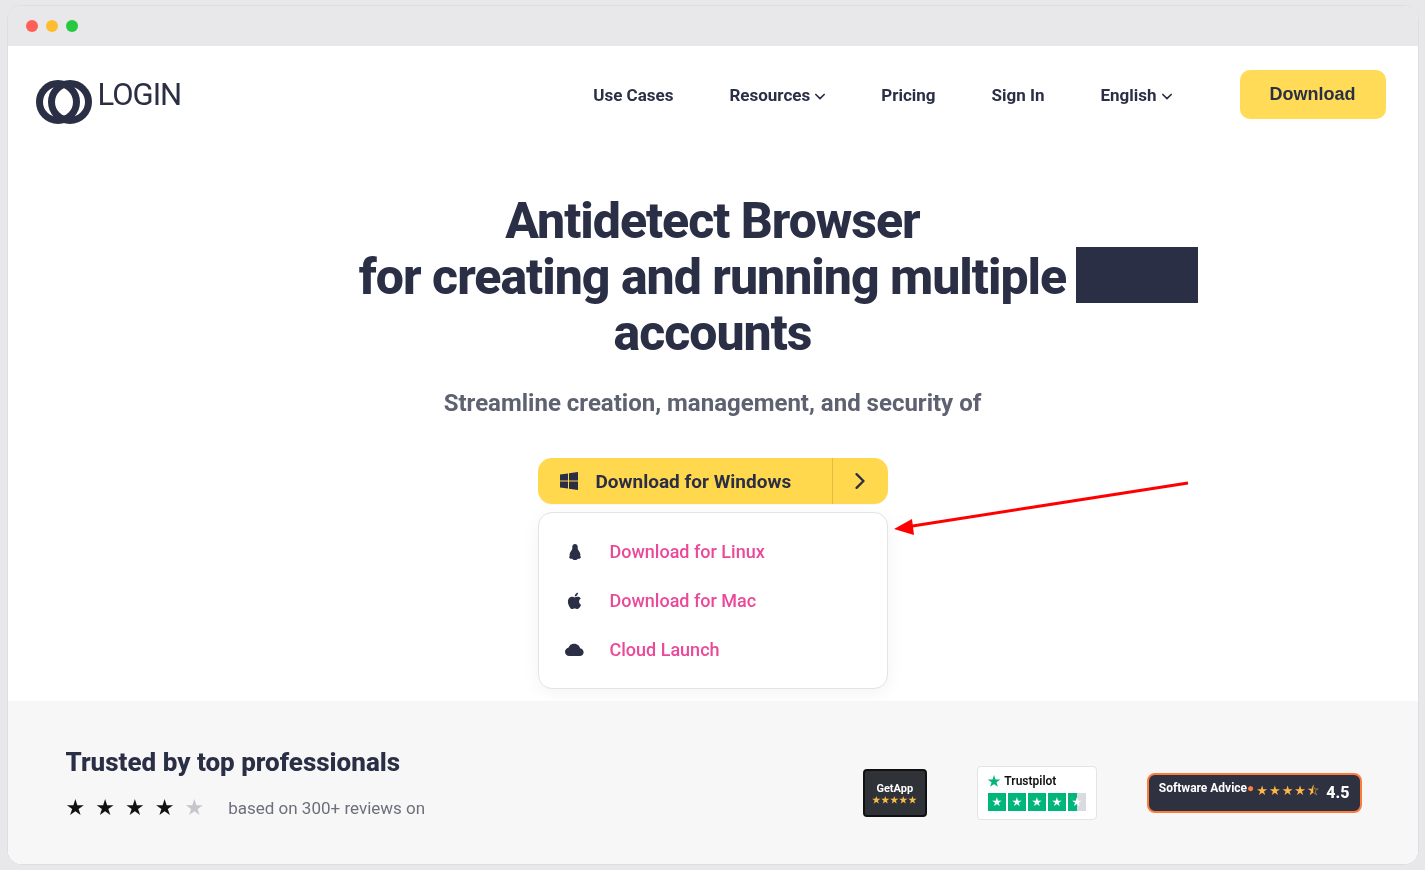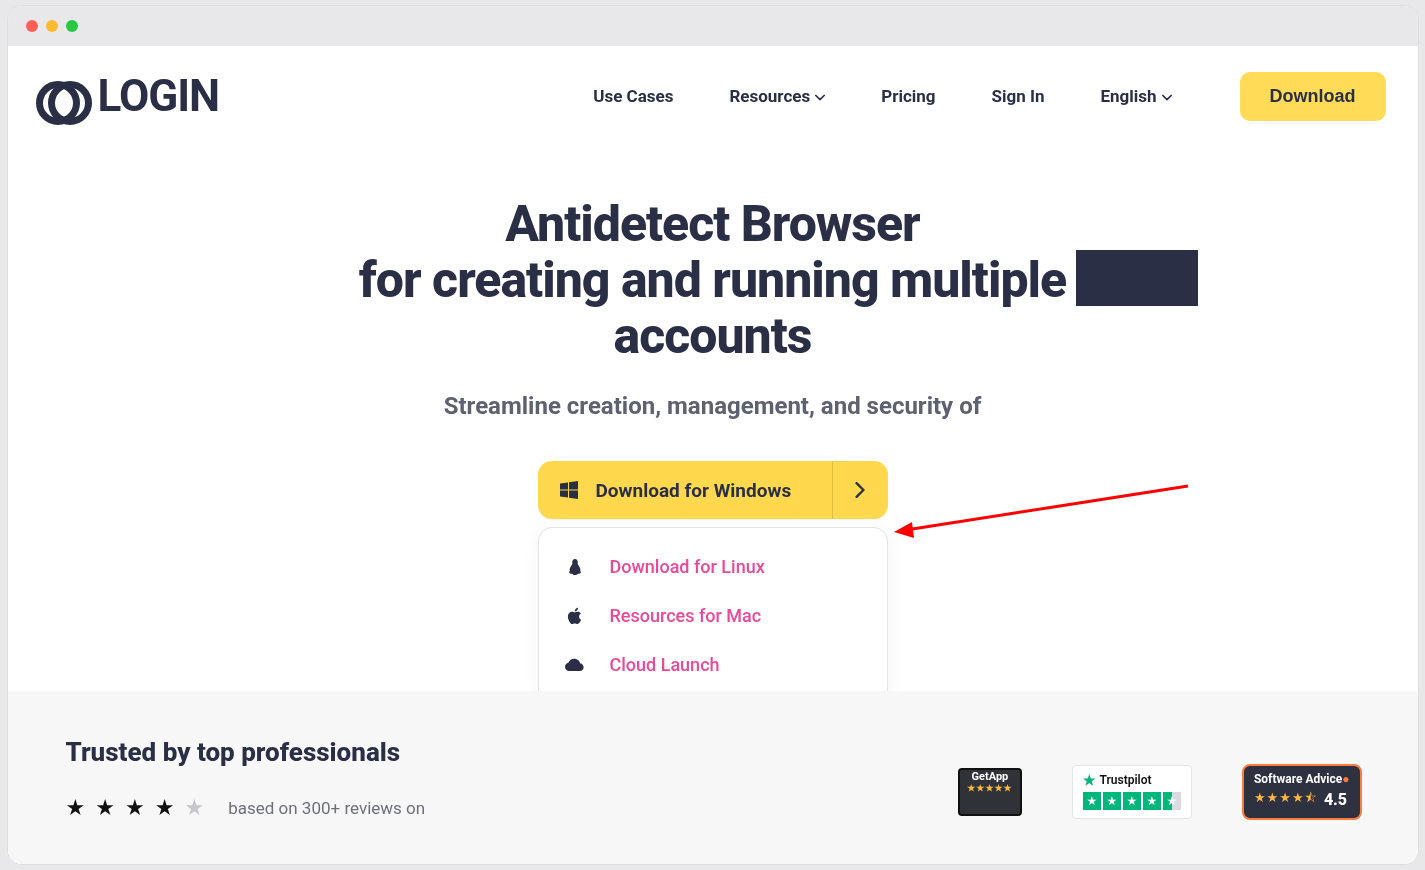--- a/index.html
+++ b/index.html
@@ -38,22 +38,22 @@
 header.nav {
   display: flex;
   align-items: center;
   padding: 24px 32px 24px 28px;
   gap: 24px;
 }
 .logo {
   display: flex;
   align-items: center;
   gap: 6px;
-  font-weight: 700;
-  font-size: 44px;
+  font-weight: 400;
+  font-size: 31px;
   letter-spacing: -1px;
   color: #2b2f45;
 }
 .logo-mark {
   width: 56px; height: 30px; position: relative;
 }
 .logo-mark::before, .logo-mark::after {
   content: ""; position: absolute; top: 0; width: 30px; height: 30px;
   border: 7px solid #2b2f45; border-radius: 50%;
 }
@@ -88,21 +88,21 @@
   font-size: 24px; line-height: 1.55; color: #5d6170; font-weight: 700;
 }
 .dark-block {
   position: absolute; right: 220px; top: 104px;
   width: 122px; height: 56px; background: #2b2f45;
 }
 
 .dl-group { display: flex; flex-direction: column; align-items: center; margin-top: 36px; position: relative; }
 .dl-btn {
   display: flex; align-items: center;
-  background: #ffd84d; border-radius: 14px; height: 58px; width: 350px;
+  background: #ffd84d; border-radius: 14px; height: 46px; width: 350px;
   cursor: pointer; font-weight: 700; font-size: 19px; color: #2b2f45;
   box-shadow: 0 1px 0 rgba(0,0,0,0.03);
 }
 .dl-btn .win-ico { margin-left: 22px; width: 18px; height: 18px; }
 .dl-btn .lbl { margin-left: 18px; flex: 1; text-align: left; }
 .dl-btn .chev-box {
   width: 56px; height: 100%; display:flex; align-items:center; justify-content:center;
   border-left: 1px solid rgba(0,0,0,0.12);
 }
 
@@ -118,47 +118,47 @@
 
 .arrow-annot {
   position: absolute; left: 880px; top: 338px; pointer-events:none;
 }
 
 .trusted {
   position: absolute; left: 0; right: 0; bottom: 0;
   background: #f7f7f8; padding: 46px 58px 44px;
   display: flex; align-items: flex-start; gap: 48px;
 }
-.trusted-left { display:flex; flex-direction:column; gap: 28px; }
+.trusted-left { display:flex; flex-direction:column; gap: 18px; }
 .trusted h2 { font-size: 26px; font-weight: 800; color: #2b2f45; }
 .stars-row { display:flex; align-items:center; gap: 12px; }
 .stars { display:flex; gap: 10px; }
 .star { font-size: 22px; color: #111; }
 .star.dim { color: #c6c6cd; }
 .reviews-text { font-size: 17px; color: #6d6f7b; margin-left: 12px; }
 
 .badges { position:absolute; right: 56px; bottom: 44px; display:flex; align-items:center; gap: 50px; }
 .badge-getapp {
   width: 64px; height: 48px; background:#2f3338; border:2px solid #111; border-radius:4px;
-  display:flex; flex-direction:column; align-items:center; justify-content:flex-start;
+  display:flex; flex-direction:column; align-items:center; justify-content:center;
   color:#fff; font-size:11px; font-weight:700;
 }
 .badge-getapp .mini-stars { color:#f8b948; font-size:9px; letter-spacing:1px; }
 .badge-trustpilot {
   background:#fff; border:1px solid #e3e3e8; border-radius:4px; padding:6px 10px 8px;
   display:flex; flex-direction:column; gap:4px; align-items:flex-start;
 }
 .tp-top { display:flex; align-items:center; gap:4px; font-size:12px; font-weight:600; color:#111; }
 .tp-star { color:#00b67a; font-size:14px; }
 .tp-boxes { display:flex; gap:2px; }
 .tp-box { width:18px; height:18px; background:#00b67a; display:flex; align-items:center; justify-content:center; color:#fff; font-size:12px; }
 .tp-box.half { background: linear-gradient(90deg,#00b67a 50%,#d9dbe0 50%); }
 .badge-sa {
   background:#2d3140; border:2px solid #ff7a3d; border-radius:8px; padding:6px 10px 8px;
-  display:flex; flex-direction:column; gap:2px;
+  display:flex; gap:2px;
 }
 .sa-title { color:#fff; font-size:12px; font-weight:700; }
 .sa-title .dot-o { color:#ff7a3d; }
 .sa-row { display:flex; align-items:center; gap:6px; }
 .sa-stars { color:#ffb648; font-size:13px; letter-spacing:1px; }
 .sa-score { color:#fff; font-weight:800; font-size:16px; }
 </style>
 </head>
 <body>
 
@@ -243,21 +243,21 @@
                 </svg>
             </span>
             <span>Download for Linux</span>
           </div>
           <div class="dl-item">
             <span class="ico">
               <svg viewBox="0 0 20 20" width="18" height="18">
                   <path fill="#2b2f45" d="M14.5 10.6c0-2.3 1.9-3.4 2-3.5-1.1-1.6-2.8-1.8-3.4-1.8-1.4-.1-2.8.8-3.5.8s-1.8-.8-3-.8c-1.5 0-2.9.9-3.7 2.3-1.6 2.7-.4 6.8 1.1 9 .8 1.1 1.6 2.3 2.8 2.3 1.1 0 1.6-.7 2.9-.7s1.8.7 3 .7c1.2 0 2-1.1 2.8-2.2.9-1.3 1.2-2.5 1.2-2.6-.1 0-2.2-.9-2.2-3.5zM12.3 3.6c.6-.8 1.1-1.8 1-2.9-.9 0-2 .6-2.6 1.4-.6.7-1.1 1.8-1 2.8 1 .1 2-.5 2.6-1.3z"></path>
                 </svg>
             </span>
-            <span>Resources for Mac</span>
+            <span>Download for Mac</span>
           </div>
           <div class="dl-item">
             <span class="ico">
               <svg viewBox="0 0 22 16" width="20" height="16">
                   <path fill="#2b2f45" d="M17 7.1C16.6 3.7 13.6 1 10 1 7.1 1 4.6 2.8 3.7 5.4 1.6 5.8 0 7.7 0 10c0 2.6 2.1 4.7 4.7 4.7h11.6c2.3 0 4.2-1.9 4.2-4.2 0-2.1-1.6-3.9-3.5-4.4z"></path>
                 </svg>
             </span>
             <span>Cloud Launch</span>
           </div>
         </div>

